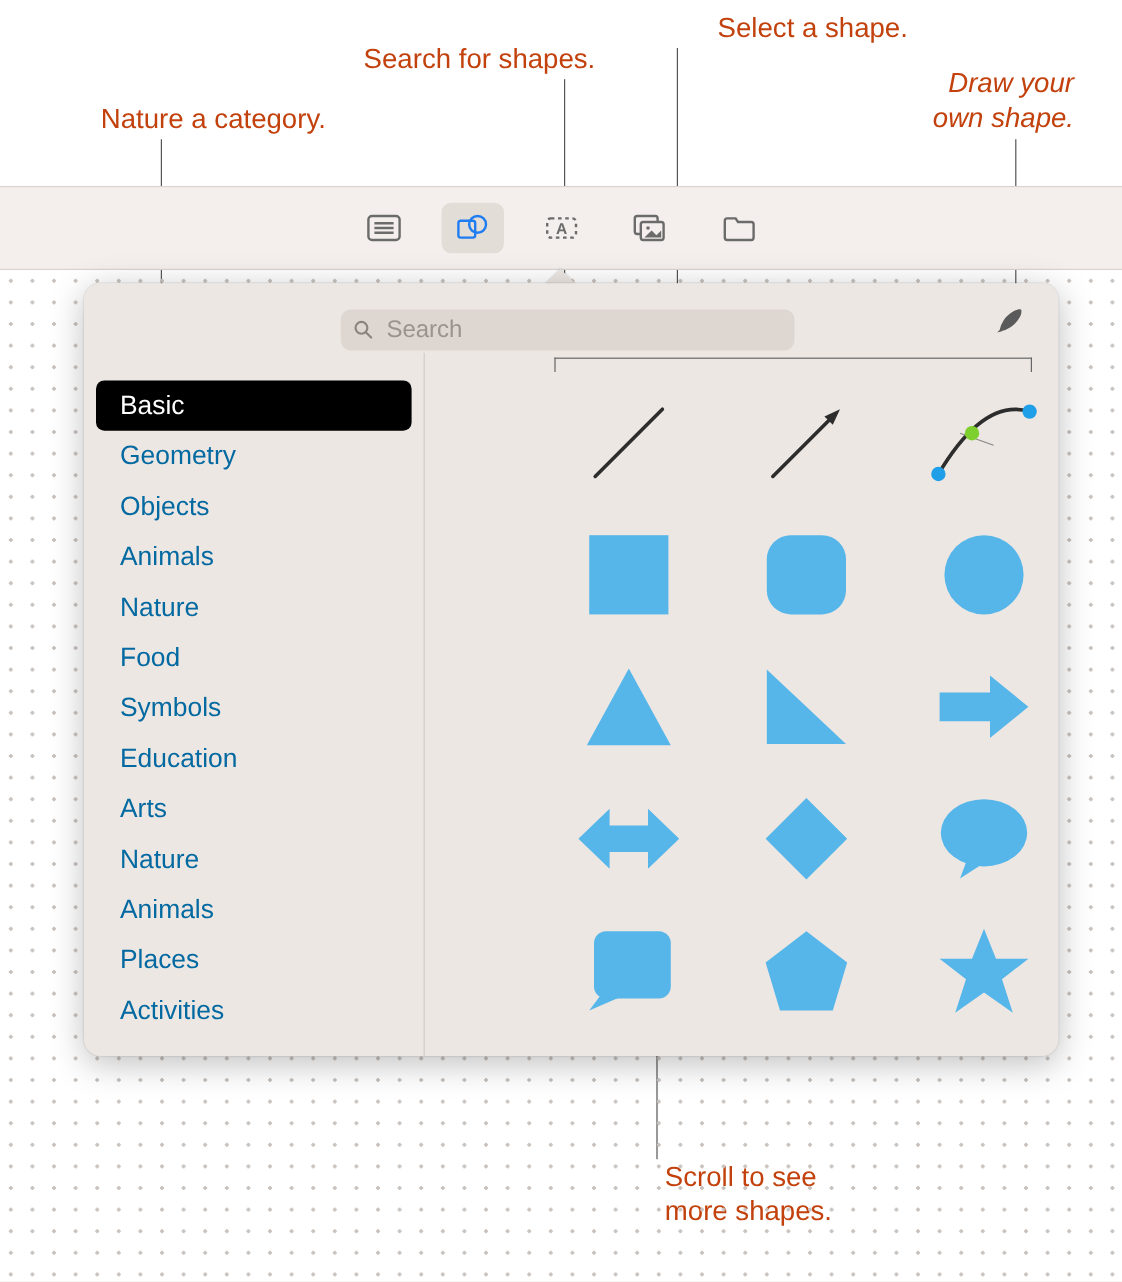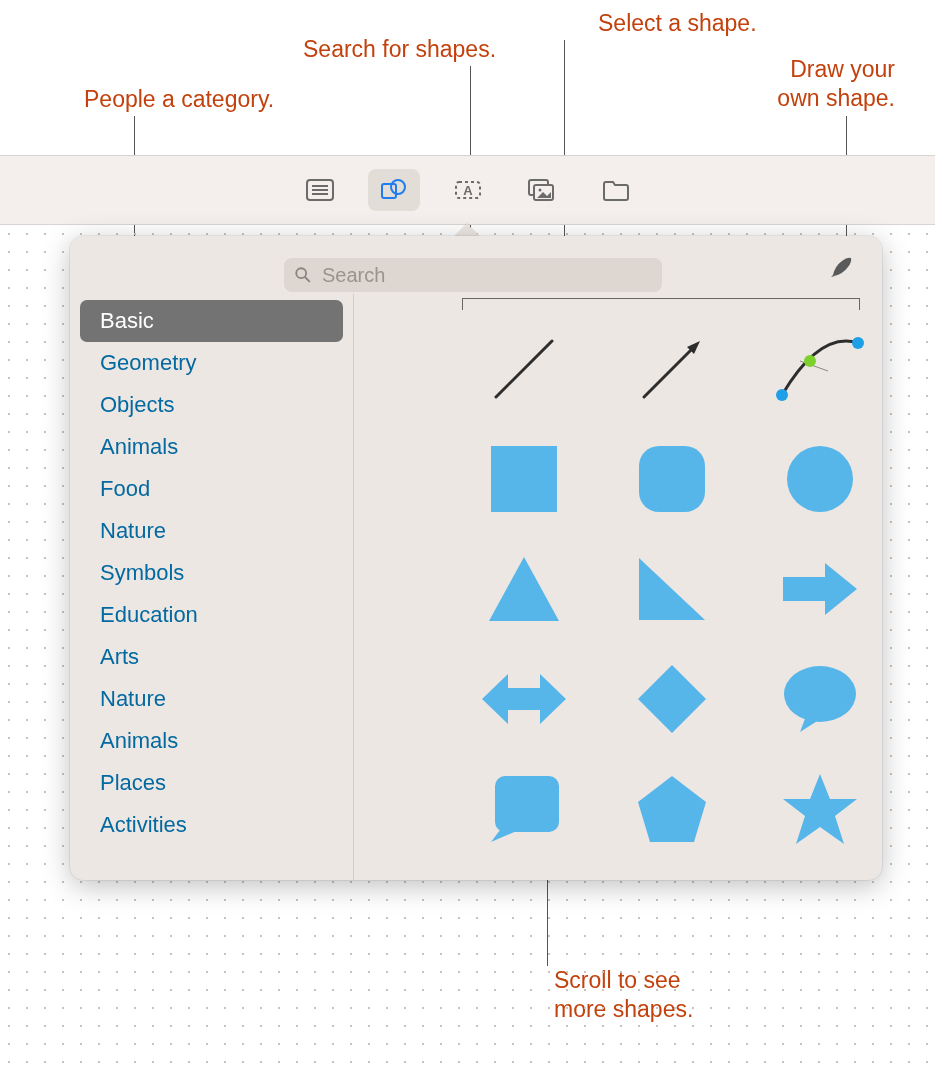--- a/index.html
+++ b/index.html
@@ -14,21 +14,21 @@
   }
 
   
   .callout {
     position: absolute;
     font-size: 23px;
     color: #c2410c;
     line-height: 1.25;
     white-space: nowrap;
   }
-  .callout.right { text-align: right; }
+  .callout.right { text-align: right; font-style: italic; }
 
   
   .lead {
     position: absolute;
     background: #555;
   }
 
   
   .toolbar {
     position: absolute;
@@ -153,22 +153,23 @@
     height: 42px;
     display: flex;
     align-items: center;
     padding: 0 20px;
     font-size: 22px;
     color: #0369a1;
     border-radius: 7px;
     cursor: pointer;
   }
   .side-item.selected {
-    background: #737373;
+    background: #000000;
     color: #fff;
+    margin-top: 17px;
   }
 
   .shape-area {
     flex: 1;
     position: relative;
   }
   .bracket {
     position: absolute;
     left: 108px;
     top: 4px;
@@ -205,21 +206,21 @@
     left: 547px;
     top: 863px;
     width: 1px;
     height: 103px;
     background: #555;
   }
 </style>
 </head>
 <body>
 
-<div class="callout" style="left:84px; top:85px;">People a category.</div>
+<div class="callout" style="left:84px; top:85px;">Nature a category.</div>
 <div class="callout" style="left:267px; top:35px;margin-left:36px;">Search for shapes.</div>
 <div class="callout" style="left:598px; top:9px;">Select a shape.</div>
 <div class="callout right" style="right:40px; top:55px; white-space:pre;">Draw your
 own shape.</div>
 <div class="callout" style="left:554px; top:966px; white-space:pre;">Scroll to see
 more shapes.</div>
 
 <div class="lead" style="left:134px; top:116px; width:1px; height:206px;"></div>
 <div class="lead" style="left:470px; top:66px; width:1px; height:188px;"></div>
 <div class="lead" style="left:564px; top:40px; width:1px; height:256px;"></div>
@@ -291,24 +292,24 @@
       <div class="side-item">
           <span>Geometry</span>
         </div>
       <div class="side-item">
           <span>Objects</span>
         </div>
       <div class="side-item">
           <span>Animals</span>
         </div>
       <div class="side-item">
+          <span>Nature</span>
+        </div>
+      <div class="side-item">
           <span>Food</span>
-        </div>
-      <div class="side-item">
-          <span>Nature</span>
         </div>
       <div class="side-item">
           <span>Symbols</span>
         </div>
       <div class="side-item">
           <span>Education</span>
         </div>
       <div class="side-item">
           <span>Arts</span>
         </div>

